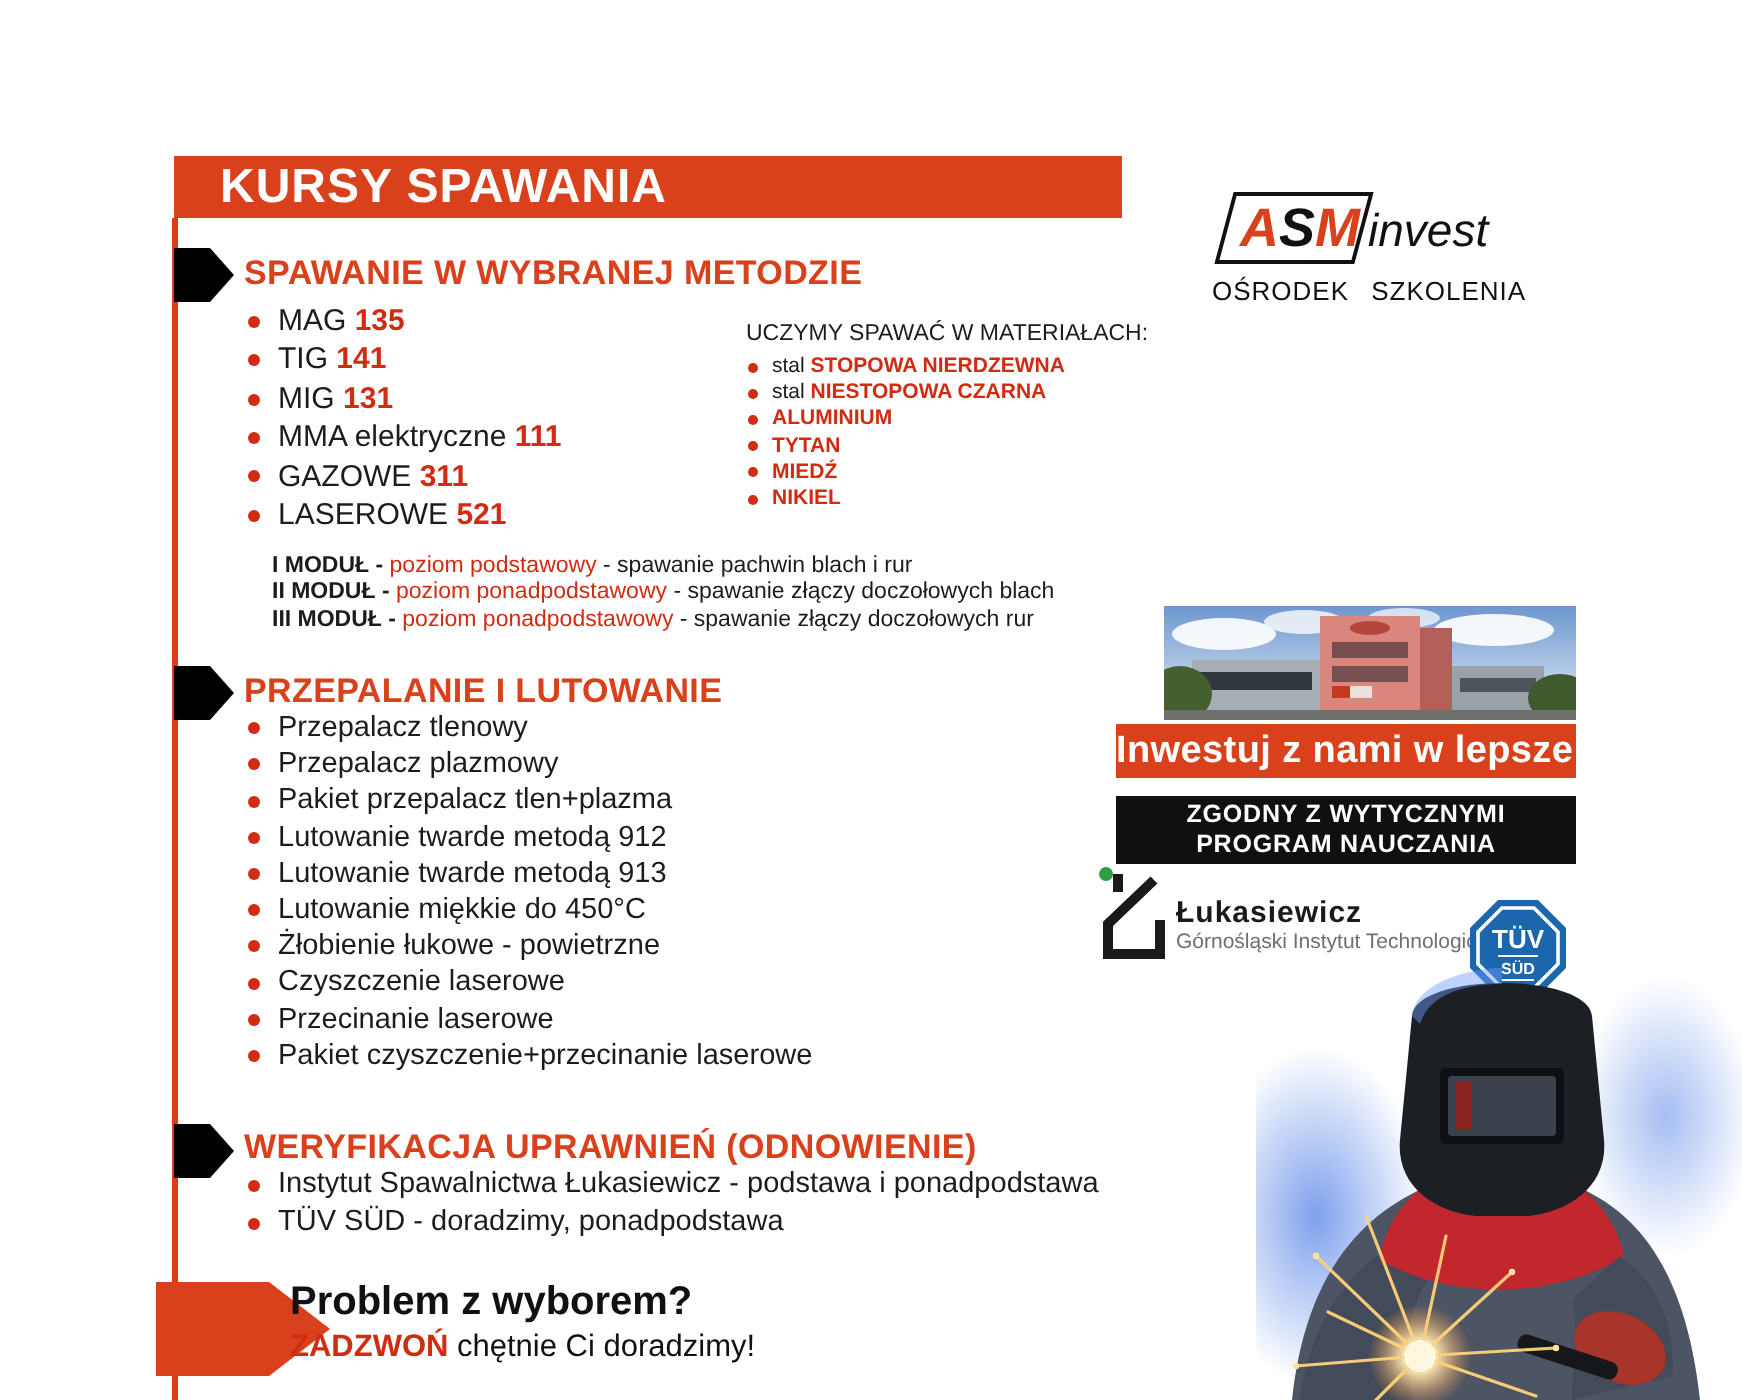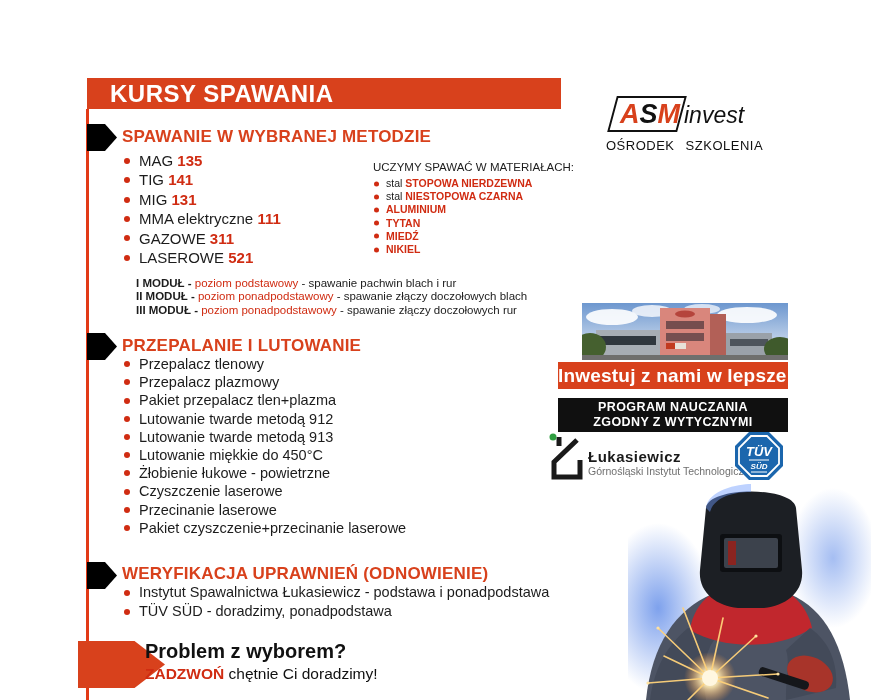--- a/index.html
+++ b/index.html
@@ -60,21 +60,21 @@
   .banner-invest{position:absolute;left:558px;top:362px;width:230px;height:27px;background:var(--accent);
       color:#fff;font-weight:bold;font-size:19px;line-height:27px;text-align:left;letter-spacing:0.2px;}
   .banner-program{position:absolute;left:558px;top:398px;width:230px;height:34px;background:#101010;
       color:#fff;font-weight:bold;font-size:12.5px;text-align:center;display:flex;flex-direction:column;
       justify-content:center;line-height:15px;letter-spacing:0.4px;}
 
   .luk-mark{position:absolute;left:549px;top:432px;width:34px;height:48px;}
   .luk-name{position:absolute;left:588px;top:448px;font-size:15px;font-weight:bold;color:#1a1a1a;letter-spacing:0.5px;}
   .luk-sub{position:absolute;left:588px;top:465px;font-size:10.5px;color:#6f6f6f;}
 
-  .tuv{position:absolute;left:733px;top:430px;width:52px;height:52px;font-style:italic;}
+  .tuv{position:absolute;left:733px;top:448px;width:52px;height:52px;}
 
   
   .asm-frame{position:absolute;left:612px;top:96px;width:70px;height:36px;border:2.5px solid #111;
       transform:skewX(-15deg);box-sizing:border-box;}
   .asm-letters{position:absolute;left:620px;top:99px;font-size:27px;font-weight:bold;font-style:italic;line-height:30px;}
   .asm-letters .r{color:var(--accent);}
   .asm-letters .k{color:#111;}
   .asm-invest{position:absolute;left:684px;top:103px;font-size:23px;font-style:italic;color:#111;line-height:24px;}
   .asm-sub{position:absolute;left:606px;top:138px;font-size:13px;font-weight:normal;color:#111;
       word-spacing:7px;letter-spacing:0.5px;}
@@ -173,22 +173,22 @@
       <rect x="148" y="36" width="38" height="7" fill="#3a4148" opacity="0.8"></rect>
       <ellipse cx="8" cy="44" rx="16" ry="14" fill="#45602f"></ellipse>
       <ellipse cx="198" cy="46" rx="16" ry="12" fill="#3f5a2c"></ellipse>
       <rect x="0" y="52" width="206" height="5" fill="#6f6f6d"></rect>
     </svg>
   </div>
 
   <div class="banner-invest">Inwestuj z nami w lepsze jutro!</div>
 
   <div class="banner-program">
+    <div>ZGODNY Z WYTYCZNYMI</div>
     <div>PROGRAM NAUCZANIA</div>
-    <div>ZGODNY Z WYTYCZNYMI</div>
   </div>
 
   <div class="luk-mark">
     <svg viewBox="0 0 34 48" width="34" height="48">
       <g stroke="#1a1a1a" stroke-width="5" fill="none">
         <path d="M10 5 V14"></path>
         <path d="M28 8 L5 30 V45 H21"></path>
         <path d="M31 28 V45 H21"></path>
       </g>
       <circle cx="4" cy="5" r="3.5" fill="#2f9e41"></circle>

